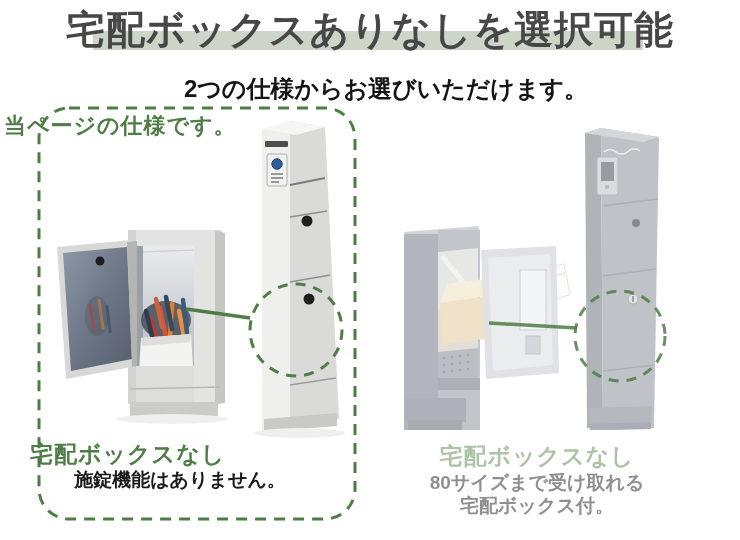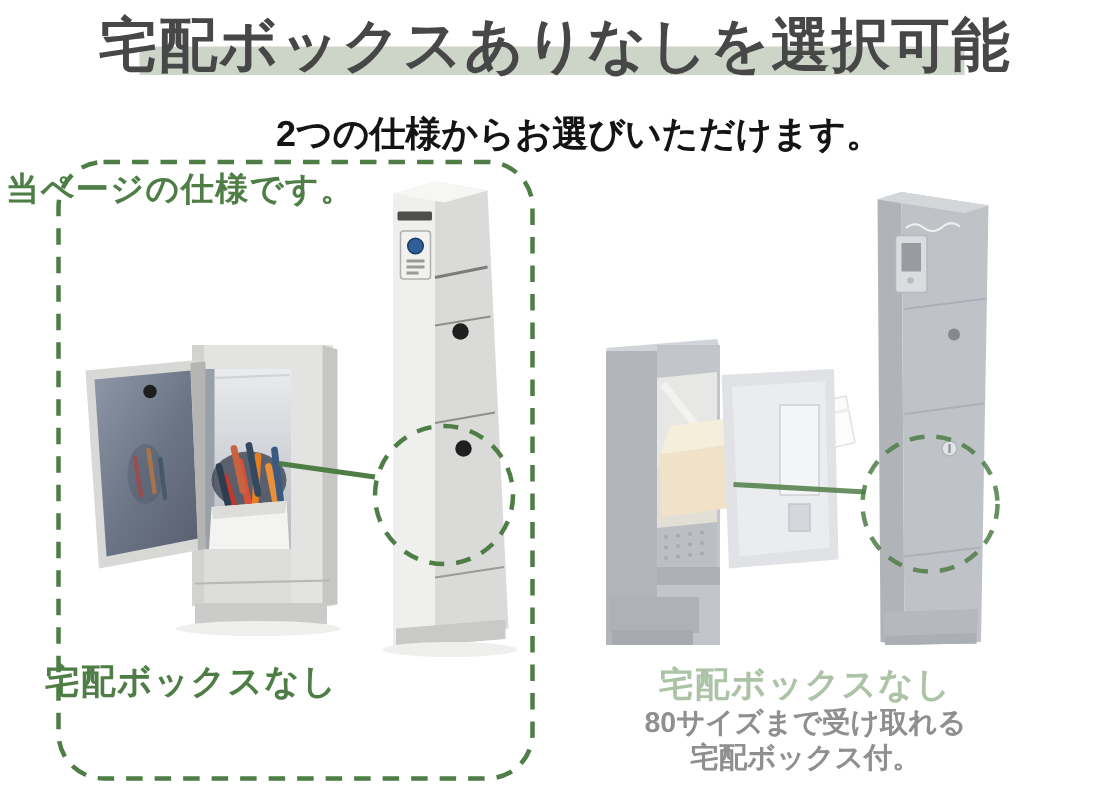--- a/index.html
+++ b/index.html
@@ -212,20 +212,21 @@
         <polygon points="590,424 651,422 651,429 590,430" fill="#747a83"></polygon>
       </g>
     </g>
 
     <line x1="489" y1="323" x2="577" y2="328" class="green-stroke" stroke-width="3.5" opacity="0.85"></line>
     <circle cx="620" cy="336" r="45" fill="none" class="green-stroke" stroke-width="3" stroke-dasharray="10 8" opacity="0.85"></circle>
   </svg>
 
   <h2 class="abs caption-left">宅配ボックスなし</h2>
   <p class="abs desc-left">
+    <span class="desc-line">施錠機能はありません。</span>
   </p>
 
   <h2 class="abs caption-right">宅配ボックスなし</h2>
   <p class="abs desc-right">
     <span class="desc-line">80サイズまで受け取れる</span>
     <span class="desc-line">宅配ボックス付。</span>
   </p>
 
 </div>
 

